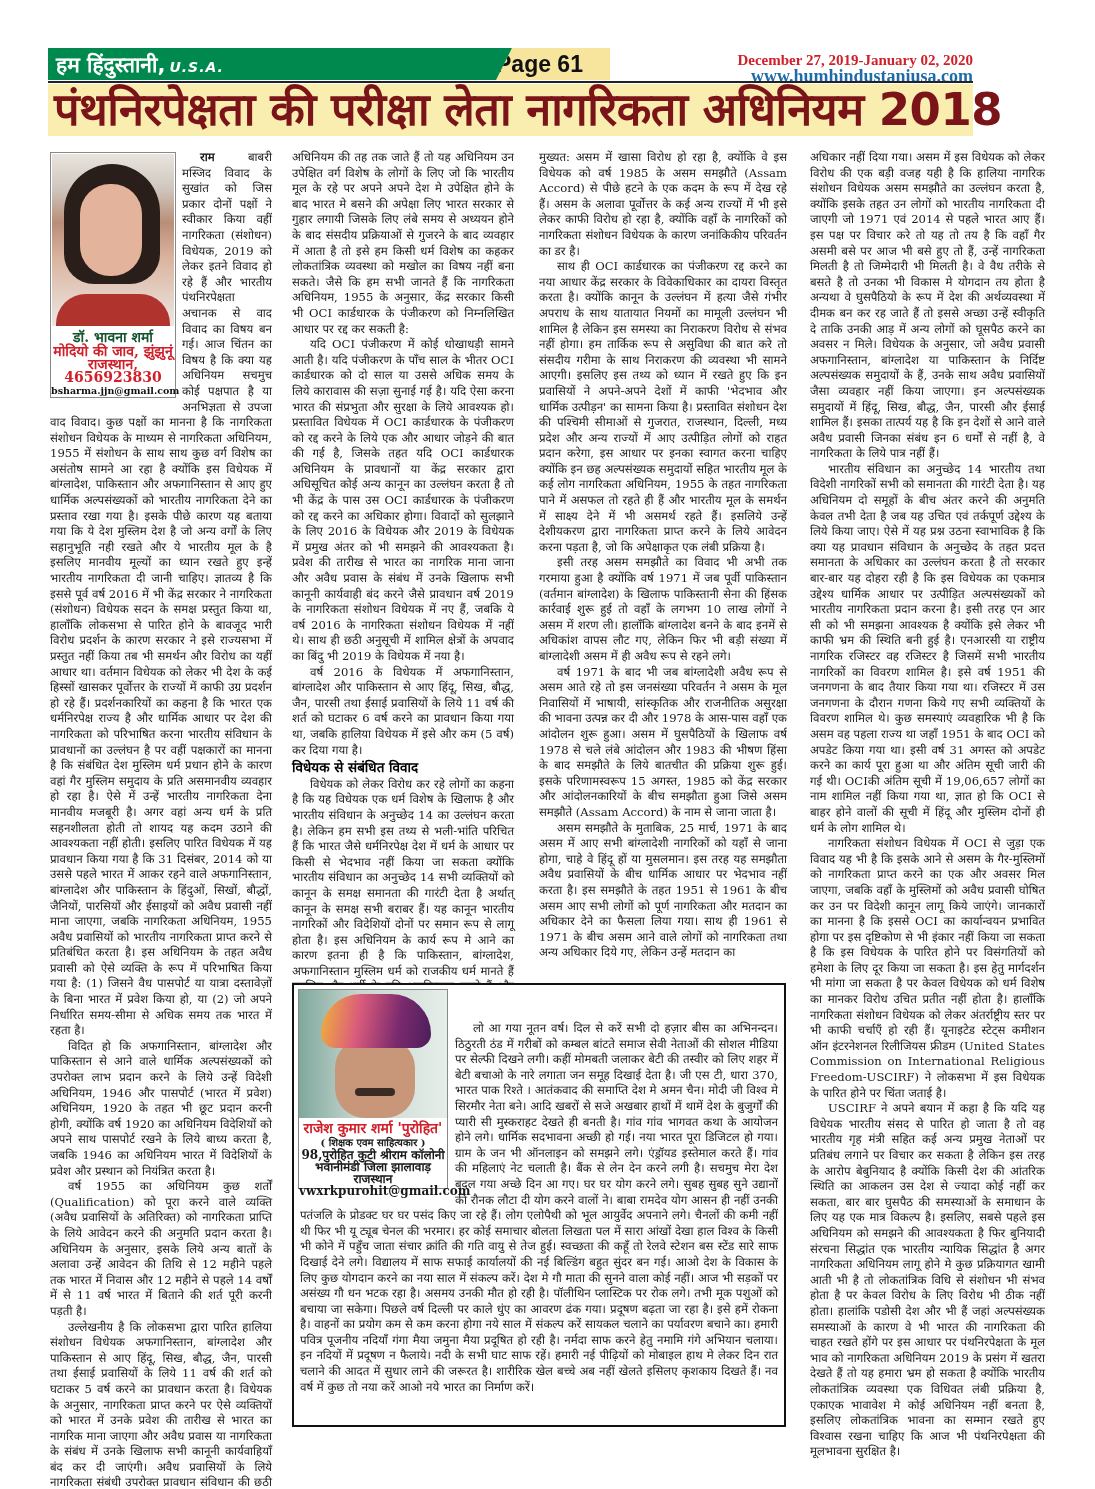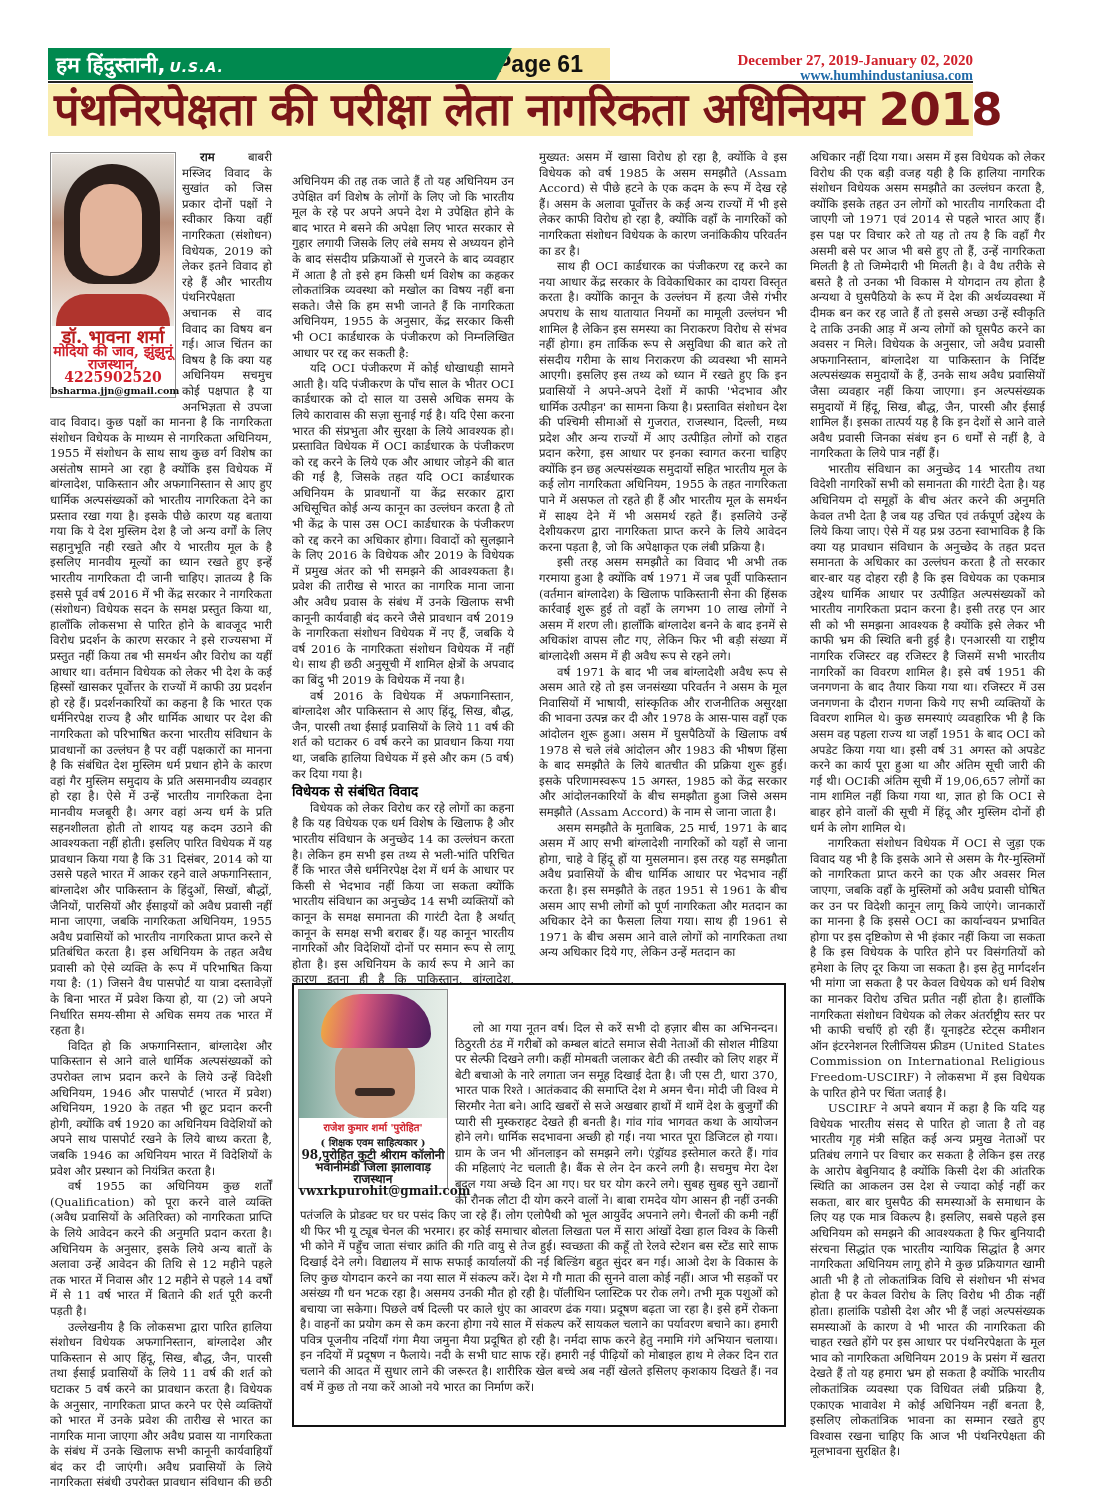--- a/index.html
+++ b/index.html
@@ -10,58 +10,58 @@
   .mast-green { position: absolute; left: 0; top: 0; width: 490px; height: 32px; background: #00894f;
     clip-path: polygon(0 0, 100% 0, 92% 100%, 0 100%); }
   .mast-name { position: absolute; left: 8px; top: 2px; color: #ffffff; font-family: "DejaVu Sans", sans-serif;
     font-weight: bold; font-size: 21px; white-space: nowrap; }
   .mast-usa { font-style: italic; font-size: 14px; margin-left: 4px; letter-spacing: 1px; }
   .mast-page { position: absolute; left: 448px; top: 0; width: 114px; height: 32px; background: #f7e59d;
     clip-path: polygon(14% 0, 100% 0, 100% 100%, 0 100%); padding-right: 8px;
     font-family: "Liberation Sans", sans-serif; font-weight: bold; font-size: 23px; line-height: 32px; color: #111; }
   .mast-date { position: absolute; right: 0; top: 4px; text-align: right; font-family: Liberation Serif, serif;
     font-weight: bold; font-size: 15px; color: #d0202a; line-height: 16px; margin-left: 44px; }
-  .mast-url { color: #1f6aa8; font-size: 14px; }
+  .mast-url { color: #1f6aa8; font-size: 18px; }
   .mast-rule { position: absolute; left: 0; top: 33px; width: 925px; height: 2px; background: #222; }
 
   .headline-band { position: absolute; left: 48px; top: 84px; width: 925px; height: 52px; background: #f9edb0; }
   .headline { position: absolute; left: 6px; top: 0; font-family: "DejaVu Sans", sans-serif; font-weight: bold;
     font-size: 45px; line-height: 52px; color: #7a1418; white-space: nowrap; letter-spacing: -0.5px; }
 
   .col { position: absolute; top: 150px; font-size: 11.6px; line-height: 15.6px; text-align: justify; }
   .col p { text-indent: 18px; margin-bottom: 0; }
   .col p.noindent { text-indent: 0; }
   .c1 { left: 50px; width: 222px; }
-  .c2 { left: 292px; width: 222px; margin-top: 24px; }
+  .c2 { left: 292px; width: 222px; }
   .c3 { left: 539px; width: 248px; }
   .c4 { left: 810px; width: 235px; }
   .sub-head { font-weight: bold; font-size: 13.5px; margin: 2px 0 1px; color: #000; }
   .lead { font-weight: bold; }
 
   .author-box { float: left; width: 126px; height: 246px; margin: 2px 6px 4px 0; border: 1px solid #888; background: #fff; }
   .author-photo { width: 122px; height: 172px; margin: 1px; background: linear-gradient(180deg,#e9e4de 0%,#cfc7bf 20%,#b98e78 40%,#d9b39e 60%,#ece7e2 100%); position: relative; overflow: hidden; }
   .author-photo .hair { position: absolute; left: 12px; top: 10px; width: 96px; height: 120px; border-radius: 48px 48px 30px 30px; background: #2a1e1a; }
   .author-photo .face { position: absolute; left: 28px; top: 30px; width: 62px; height: 92px; border-radius: 30px; background: #e3b49b; }
   .author-photo .shirt { position: absolute; left: 4px; top: 140px; width: 114px; height: 40px; border-radius: 30px 30px 0 0; background: #b0342d; }
   .author-caption { text-align: center; padding-top: 2px; }
-  .author-name { display: block; color: #b91c1c; font-weight: bold; font-size: 18px; line-height: 16px; }
+  .author-name { display: block; color: #14532d; font-weight: bold; font-size: 14px; line-height: 16px; }
   .author-addr { display: block; color: #d0202a; font-size: 14px; line-height: 13px; font-weight: bold; }
   .author-email { display: block; color: #111; font-size: 9.5px; font-weight: bold; line-height: 13px; }
 
   .resolve-box { position: absolute; left: 292px; top: 983px; width: 494px; height: 444px; border: 2px solid #111; background: #fff; }
   .resolve-title { position: absolute; left: 160px; top: 3px; width: 328px; height: 30px; background: #e01e26;
     color: #fff; font-family: "DejaVu Sans", sans-serif; font-weight: bold; font-size: 20px; line-height: 30px; text-align: center; }
   .resolve-photo-box { position: absolute; left: 4px; top: 4px; width: 150px; height: 200px; border: 1px solid #888; background: #fff; }
   .resolve-photo { width: 148px; height: 128px; position: relative; overflow: hidden; background: linear-gradient(90deg,#7fa89c,#c6d6d0 40%,#e6eee8); }
   .resolve-photo .turban { position: absolute; left: 22px; top: 4px; width: 110px; height: 54px; border-radius: 50px 50px 18px 18px;
     background: linear-gradient(100deg,#f2b33a 0%,#d95b7c 35%,#7a2a6e 70%,#4b1d5a 100%); }
   .resolve-photo .rface { position: absolute; left: 36px; top: 48px; width: 80px; height: 80px; border-radius: 30px; background: #c8977a; }
   .resolve-photo .mustache { position: absolute; left: 56px; top: 98px; width: 40px; height: 8px; border-radius: 4px; background: #3a2a24; }
   .resolve-caption { text-align: center; padding-top: 2px; }
-  .r-name { display: block; color: #d0202a; font-weight: bold; font-size: 10px; line-height: 16px; }
+  .r-name { display: block; color: #d0202a; font-weight: bold; font-size: 14px; line-height: 16px; }
   .r-role { display: block; font-size: 10px; line-height: 13px; font-weight: bold; }
   .r-addr { display: block; font-size: 12px; line-height: 12px; font-weight: bold; }
   .r-email { display: block; font-size: 12px; line-height: 12px; font-weight: bold; }
   .resolve-text { position: absolute; left: 6px; top: 36px; width: 478px; font-size: 11.6px; line-height: 15.6px; text-align: justify; }
   .resolve-text .spacer { float: left; width: 155px; height: 172px; }
   .resolve-text p { text-indent: 18px; }
 </style>
 </head>
 <body>
 
@@ -86,21 +86,21 @@
   <p class="noindent" style="text-indent:18px">
     <span class="author-box" style="display:block;text-indent:0">
       <span class="author-photo" style="display:block">
         <span class="hair" style="display:block"></span>
           <span class="shirt" style="display:block"></span>
           <span class="face" style="display:block"></span>
       </span>
       <span class="author-caption" style="display:block">
         <span class="author-name">डॉ. भावना शर्मा</span>
         <span class="author-addr">मोदियो की जाव, झुंझुनूं</span>
-        <span class="author-addr">राजस्थान, 4225902520</span>
+        <span class="author-addr">राजस्थान, 4656923830</span>
         <span class="author-email">bsharma.jjn@gmail.com</span>
       </span>
     </span>
     <span class="lead">राम</span><span> बाबरी मस्जिद विवाद के सुखांत को जिस प्रकार दोनों पक्षों ने स्वीकार किया वहीं नागरिकता (संशोधन) विधेयक, 2019 को लेकर इतने विवाद हो रहे हैं और भारतीय पंथनिरपेक्षता अचानक से वाद विवाद का विषय बन गई। आज चिंतन का विषय है कि क्या यह अधिनियम सचमुच कोई पक्षपात है या अनभिज्ञता से उपजा वाद विवाद। कुछ पक्षों का मानना है कि नागरिकता संशोधन विधेयक के माध्यम से नागरिकता अधिनियम, 1955 में संशोधन के साथ साथ कुछ वर्ग विशेष का असंतोष सामने आ रहा है क्योंकि इस विधेयक में बांग्लादेश, पाकिस्तान और अफगानिस्तान से आए हुए धार्मिक अल्पसंख्यकों को भारतीय नागरिकता देने का प्रस्ताव रखा गया है। इसके पीछे कारण यह बताया गया कि ये देश मुस्लिम देश है जो अन्य वर्गों के लिए सहानुभूति नही रखते और ये भारतीय मूल के है इसलिए मानवीय मूल्यों का ध्यान रखते हुए इन्हें भारतीय नागरिकता दी जानी चाहिए। ज्ञातव्य है कि इससे पूर्व वर्ष 2016 में भी केंद्र सरकार ने नागरिकता (संशोधन) विधेयक सदन के समक्ष प्रस्तुत किया था, हालाँकि लोकसभा से पारित होने के बावजूद भारी विरोध प्रदर्शन के कारण सरकार ने इसे राज्यसभा में प्रस्तुत नहीं किया तब भी समर्थन और विरोध का यहीं आधार था। वर्तमान विधेयक को लेकर भी देश के कई हिस्सों खासकर पूर्वोत्तर के राज्यों में काफी उग्र प्रदर्शन हो रहे हैं। प्रदर्शनकारियों का कहना है कि भारत एक धर्मनिरपेक्ष राज्य है और धार्मिक आधार पर देश की नागरिकता को परिभाषित करना भारतीय संविधान के प्रावधानों का उल्लंघन है पर वहीं पक्षकारों का मानना है कि संबंधित देश मुस्लिम धर्म प्रधान होने के कारण वहां गैर मुस्लिम समुदाय के प्रति असमानवीय व्यवहार हो रहा है। ऐसे में उन्हें भारतीय नागरिकता देना मानवीय मजबूरी है। अगर वहां अन्य धर्म के प्रति सहनशीलता होती तो शायद यह कदम उठाने की आवश्यकता नहीं होती। इसलिए पारित विधेयक में यह प्रावधान किया गया है कि 31 दिसंबर, 2014 को या उससे पहले भारत में आकर रहने वाले अफगानिस्तान, बांग्लादेश और पाकिस्तान के हिंदुओं, सिखों, बौद्धों, जैनियों, पारसियों और ईसाइयों को अवैध प्रवासी नहीं माना जाएगा, जबकि नागरिकता अधिनियम, 1955 अवैध प्रवासियों को भारतीय नागरिकता प्राप्त करने से प्रतिबंधित करता है। इस अधिनियम के तहत अवैध प्रवासी को ऐसे व्यक्ति के रूप में परिभाषित किया गया है: (1) जिसने वैध पासपोर्ट या यात्रा दस्तावेज़ों के बिना भारत में प्रवेश किया हो, या (2) जो अपने निर्धारित समय-सीमा से अधिक समय तक भारत में रहता है।</span>
   </p>
   <p>विदित हो कि अफगानिस्तान, बांग्लादेश और पाकिस्तान से आने वाले धार्मिक अल्पसंख्यकों को उपरोक्त लाभ प्रदान करने के लिये उन्हें विदेशी अधिनियम, 1946 और पासपोर्ट (भारत में प्रवेश) अधिनियम, 1920 के तहत भी छूट प्रदान करनी होगी, क्योंकि वर्ष 1920 का अधिनियम विदेशियों को अपने साथ पासपोर्ट रखने के लिये बाध्य करता है, जबकि 1946 का अधिनियम भारत में विदेशियों के प्रवेश और प्रस्थान को नियंत्रित करता है।</p>
   <p>वर्ष 1955 का अधिनियम कुछ शर्तों (Qualification) को पूरा करने वाले व्यक्ति (अवैध प्रवासियों के अतिरिक्त) को नागरिकता प्राप्ति के लिये आवेदन करने की अनुमति प्रदान करता है। अधिनियम के अनुसार, इसके लिये अन्य बातों के अलावा उन्हें आवेदन की तिथि से 12 महीने पहले तक भारत में निवास और 12 महीने से पहले 14 वर्षों में से 11 वर्ष भारत में बिताने की शर्त पूरी करनी पड़ती है।</p>
   <p>उल्लेखनीय है कि लोकसभा द्वारा पारित हालिया संशोधन विधेयक अफगानिस्तान, बांग्लादेश और पाकिस्तान से आए हिंदू, सिख, बौद्ध, जैन, पारसी तथा ईसाई प्रवासियों के लिये 11 वर्ष की शर्त को घटाकर 5 वर्ष करने का प्रावधान करता है। विधेयक के अनुसार, नागरिकता प्राप्त करने पर ऐसे व्यक्तियों को भारत में उनके प्रवेश की तारीख से भारत का नागरिक माना जाएगा और अवैध प्रवास या नागरिकता के संबंध में उनके खिलाफ सभी कानूनी कार्यवाहियाँ बंद कर दी जाएंगी। अवैध प्रवासियों के लिये नागरिकता संबंधी उपरोक्त प्रावधान संविधान की छठी अनुसूची में शामिल असम, मेघालय, मिज़ोरम और त्रिपुरा के आदिवासी क्षेत्रों पर लागू नहीं होंगे। इसके अलावा ये प्रावधान बंगाल ईस्टर्न फ्रंटियर रेगुलेशन, 1873 के तहत अधिसूचित 'इनर लाइन' क्षेत्रों पर भी लागू नहीं होंगे। ज्ञात हो कि इन क्षेत्रों में भारतीयों की यात्राओं को 'इनर लाइन परमिट' के माध्यम से विनियमित किया जाता है। वर्तमान में यह परमिट व्यवस्था अरुणाचल प्रदेश, मिज़ोरम और नागालैंड में लागू है। हम जब इस</p>
 </div>
 

